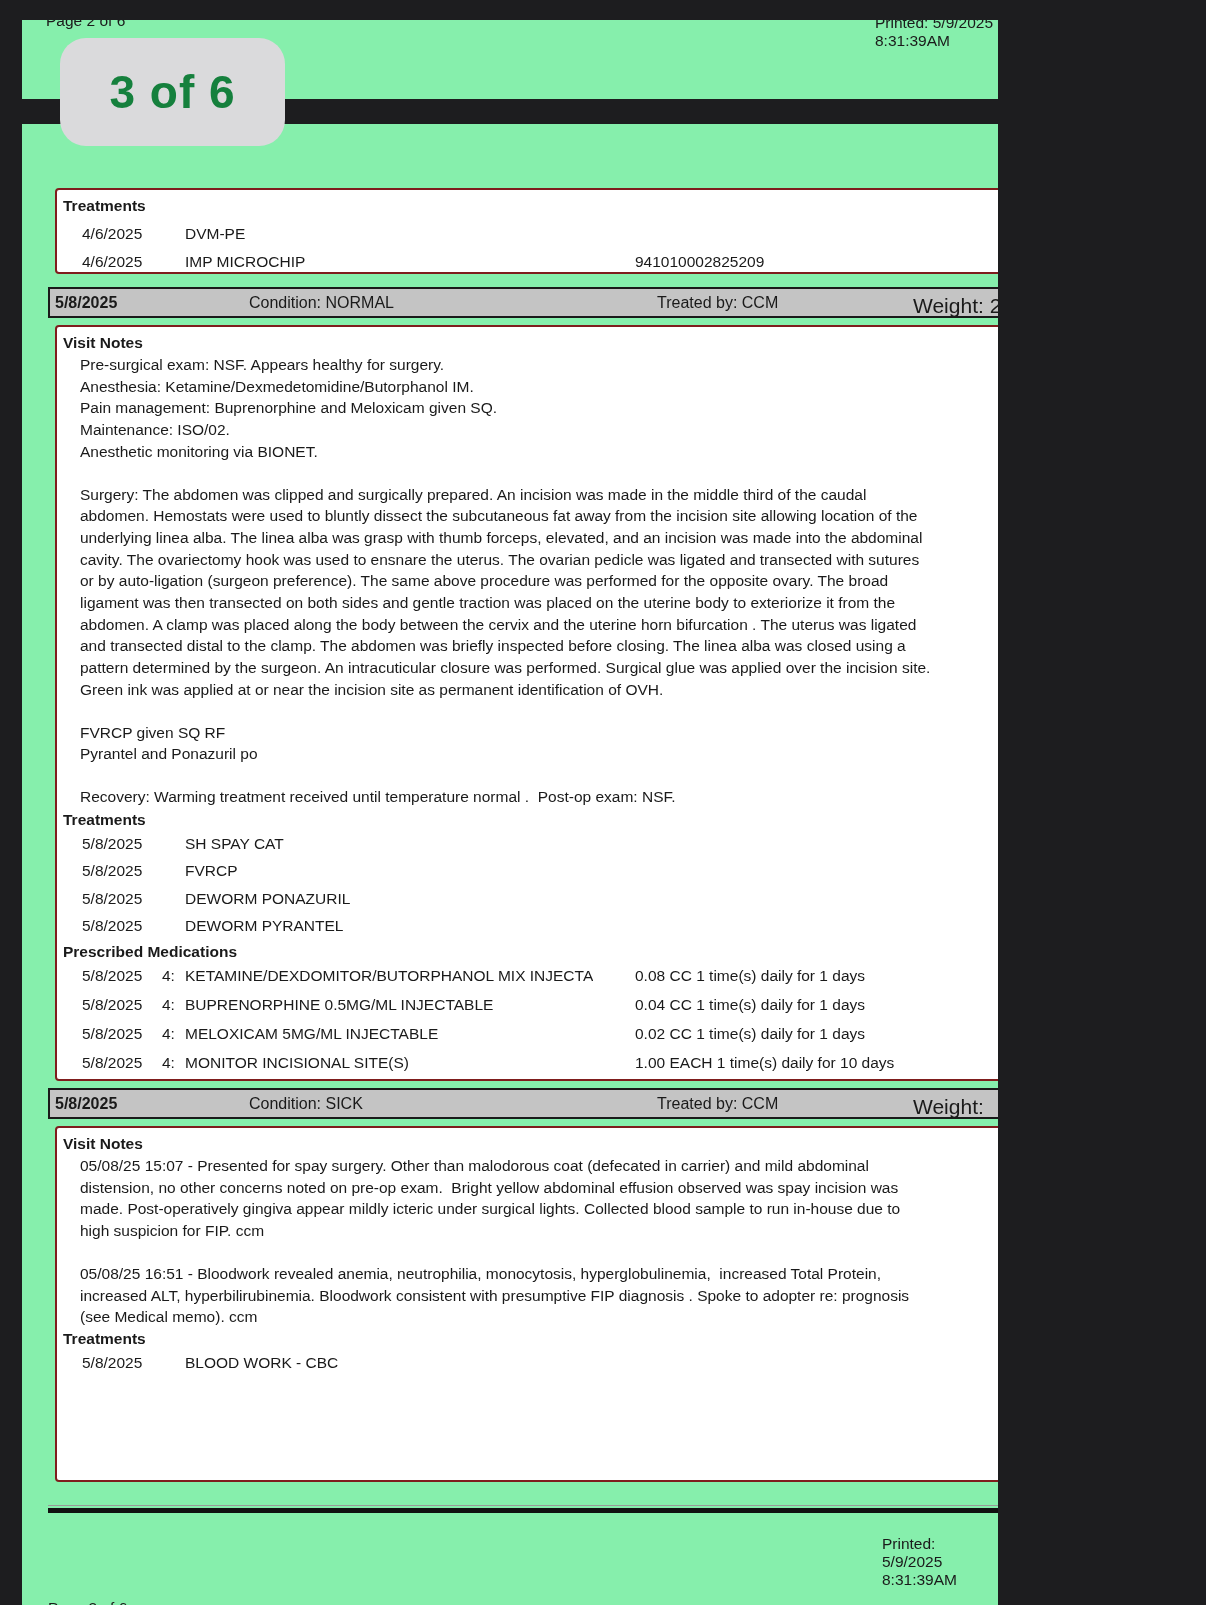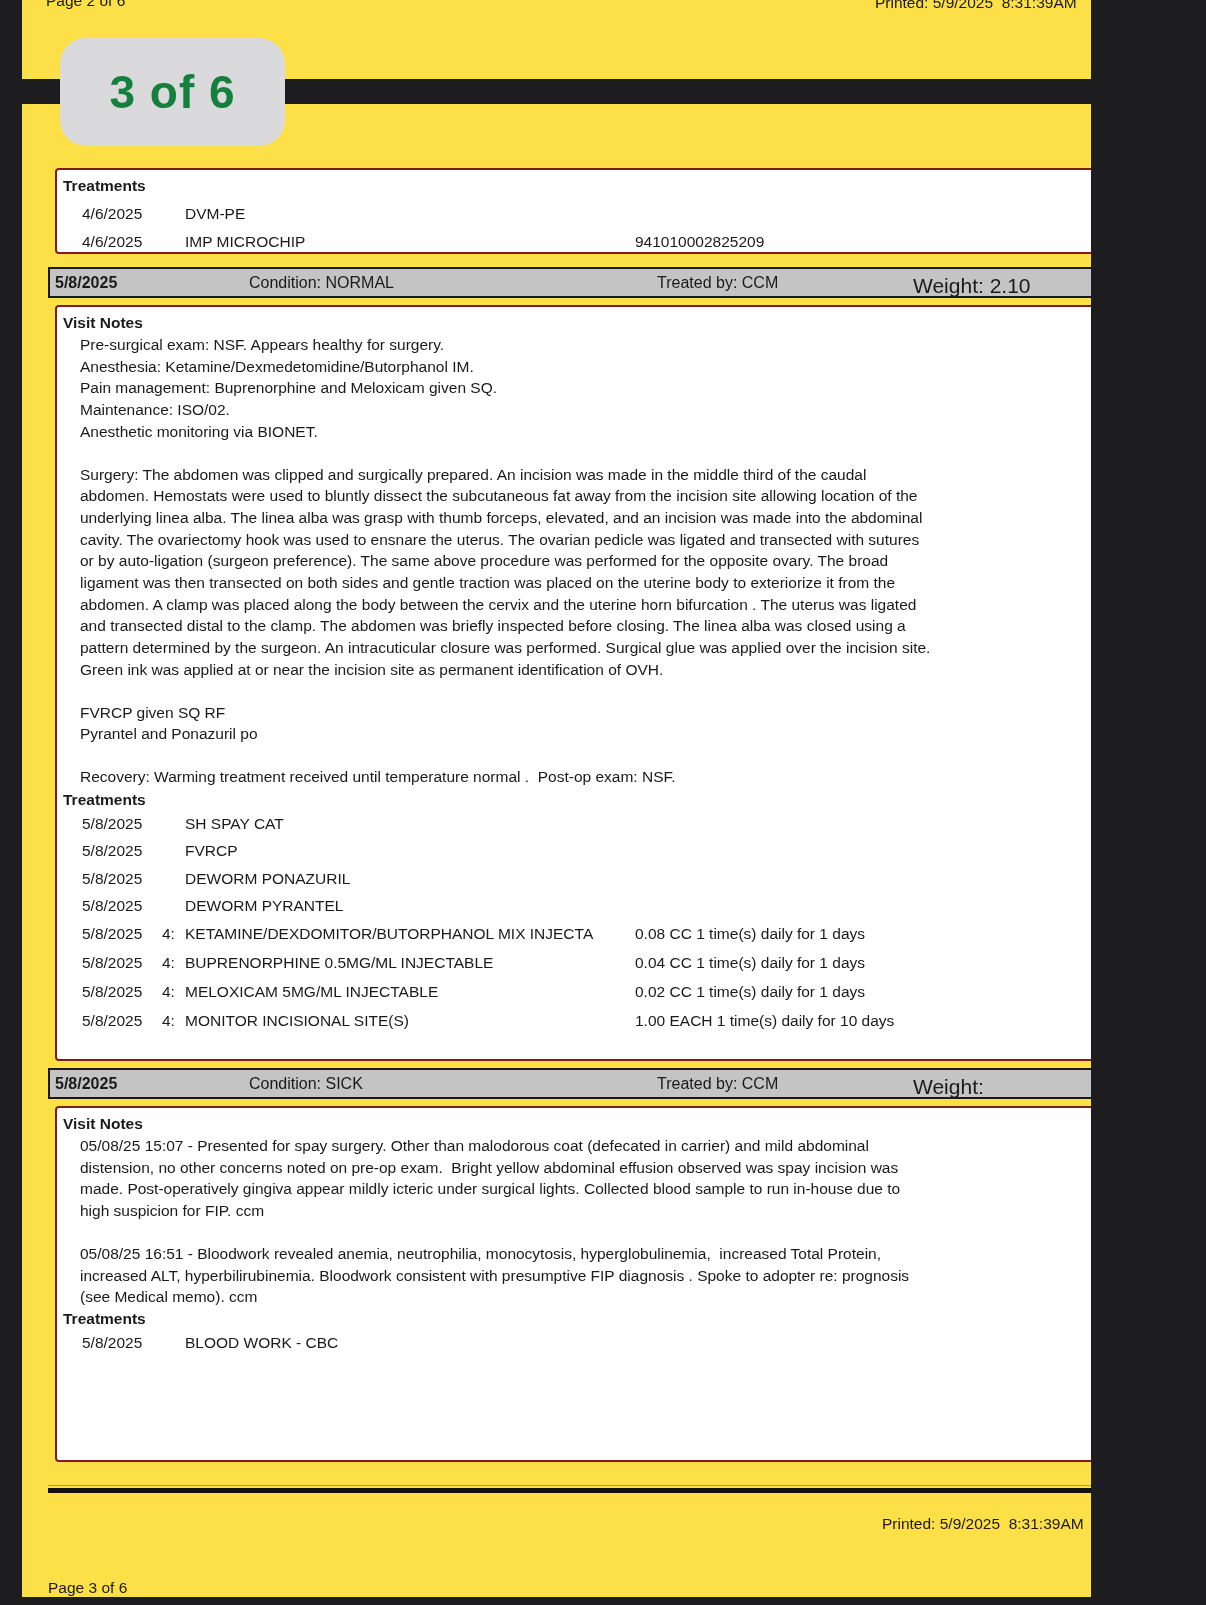--- a/index.html
+++ b/index.html
@@ -7,21 +7,21 @@
   body {
     position:relative;
     background:#1d1d1f;
     font-family:"Liberation Sans", sans-serif;
     color:#1a1a1a;
     overflow:hidden;
   }
   [data-bind] { white-space:pre-wrap; }
 
   
-  .page { position:absolute; left:22px; width:1069px; background:#fde047; }
+  .page { position:absolute; left:22px; width:976px; background:#86efac;margin-top:20px; }
   .page-prev { top:0; height:79px; overflow:hidden; }
   .page-main { top:104px; height:1493px; overflow:hidden; }
 
   .prev-footer-page   { position:absolute; left:24px;  top:-8px; font-size:15.5px; }
   .prev-footer-printed{ position:absolute; left:853px; top:-6px; font-size:15.5px; }
 
   
   .page-badge {
     position:absolute; left:60px; top:38px; width:225px; height:108px;
     background:#dadadc; border-radius:26px; z-index:5;
@@ -151,20 +151,21 @@
       <div class="data-row">
         <span class="col-date" data-bind="visit_normal.treatments.2.date">5/8/2025</span>
         <span class="col-desc" data-bind="visit_normal.treatments.2.desc">DEWORM PONAZURIL</span>
       </div>
       <div class="data-row">
         <span class="col-date" data-bind="visit_normal.treatments.3.date">5/8/2025</span>
         <span class="col-desc" data-bind="visit_normal.treatments.3.desc">DEWORM PYRANTEL</span>
       </div>
     </div>
 
+    <div class="box-title" style="margin-top:4px;" data-bind="visit_normal.medications_title">Prescribed Medications</div>
     <div>
       <div class="data-row rx-row">
         <span class="col-date" data-bind="visit_normal.medications.0.date">5/8/2025</span>
         <span class="col-seq" data-bind="visit_normal.medications.0.seq">4:</span>
         <span class="col-desc" data-bind="visit_normal.medications.0.name">KETAMINE/DEXDOMITOR/BUTORPHANOL MIX INJECTA</span>
         <span class="col-val" data-bind="visit_normal.medications.0.dosage">0.08 CC 1 time(s) daily for 1 days</span>
       </div>
       <div class="data-row rx-row">
         <span class="col-date" data-bind="visit_normal.medications.1.date">5/8/2025</span>
         <span class="col-seq" data-bind="visit_normal.medications.1.seq">4:</span>

